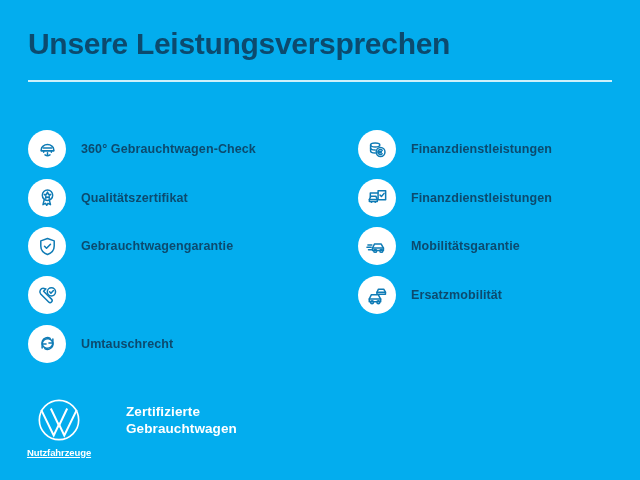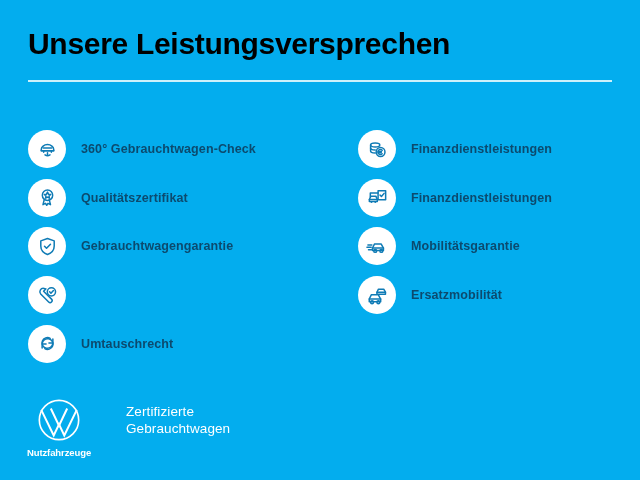--- a/index.html
+++ b/index.html
@@ -24,21 +24,21 @@
     left: 28px;
     top: 28px;
     width: 584px;
   }
 
   .page-title {
     font-size: 30px;
     font-weight: bold;
     letter-spacing: -0.3px;
     line-height: 1.05;
-    color: #000000;
+    color: #0c4a6e;
     white-space: nowrap;
   }
 
   .title-rule {
     margin-top: 20px;
     width: 584px;
     height: 2px;
     background: #d8f4fb;
     opacity: 0.95;
   }
@@ -112,20 +112,21 @@
     top: 396px;
     display: flex;
     align-items: flex-start;
   }
 
   .brand-mark {
     width: 62px;
     display: flex;
     flex-direction: column;
     align-items: center;
+    text-decoration: underline;
   }
 
   .vw-logo {
     width: 48px;
     height: 48px;
     display: block;
   }
   .vw-logo .ring {
     fill: none;
     stroke: #ffffff;
@@ -145,21 +146,21 @@
     font-weight: bold;
     color: #ffffff;
     letter-spacing: -0.1px;
     white-space: nowrap;
   }
 
   .brand-text {
     margin-left: 36px;
     margin-top: 7px;
     font-size: 13.5px;
-    font-weight: normal;
+    font-weight: bold;
     line-height: 1.28;
     color: #ffffff;
     letter-spacing: 0.1px;
   }
   .brand-text span { display: block; white-space: nowrap; }
 </style>
 </head>
 <body>
 
 <div class="header">

